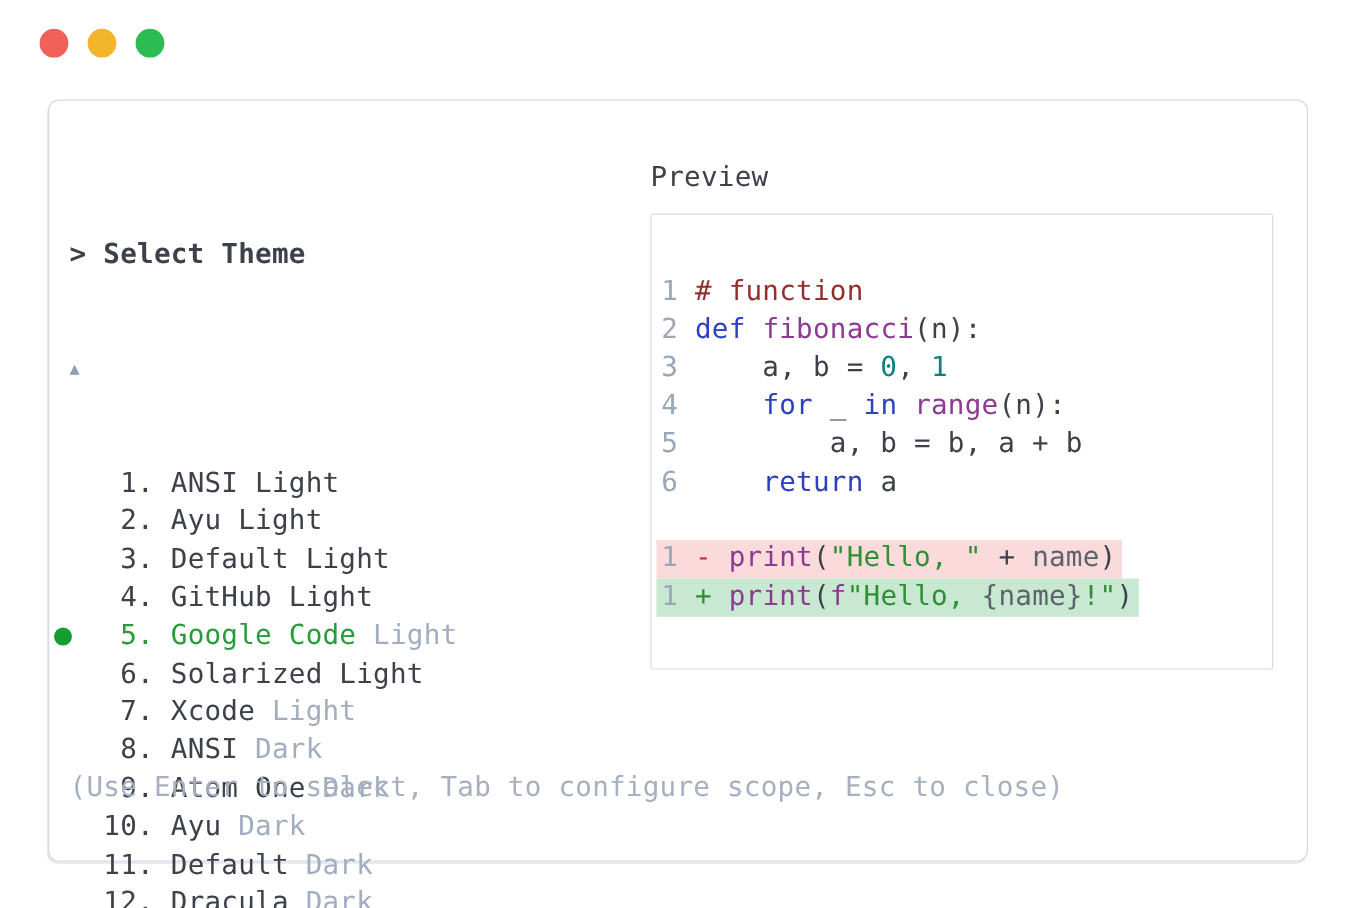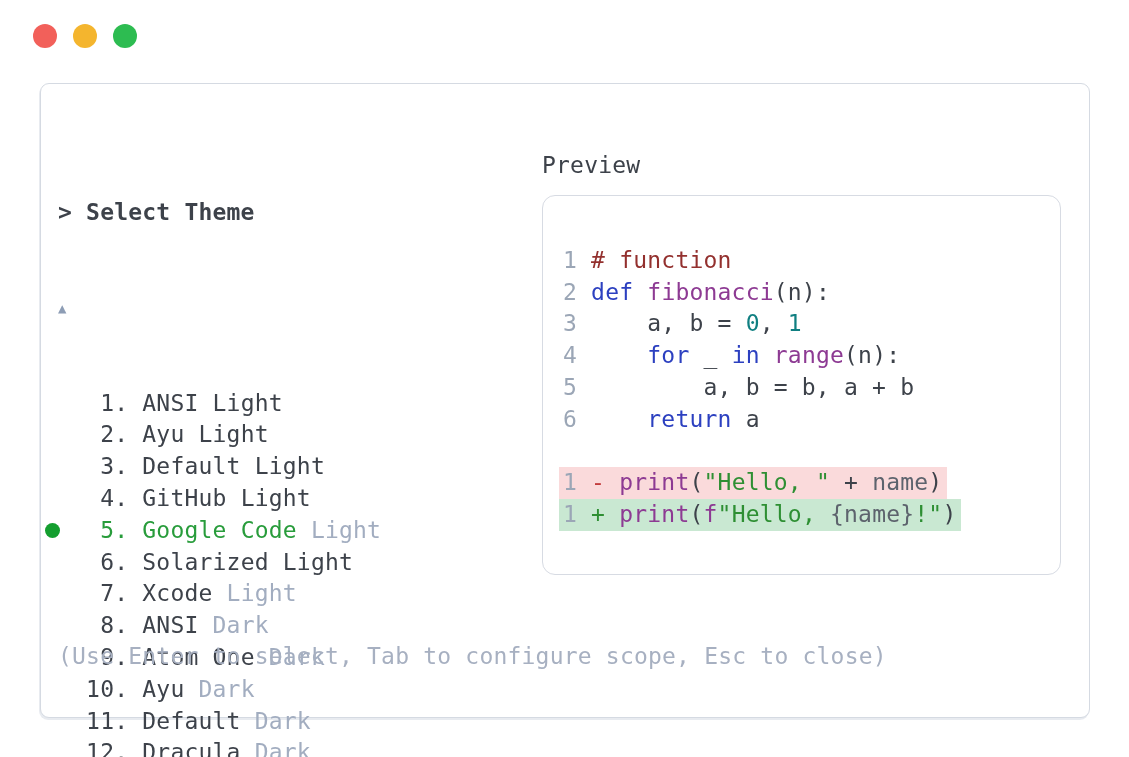--- a/index.html
+++ b/index.html
@@ -29,26 +29,26 @@
   .trow .tname   { color:var(--fg); }
   .trow .tsuffix { color:var(--muted); }
   .trow.sel .tname { color:var(--selected_text); }
   .dot {
     position:absolute; left:-13px; top:50%; margin-top:-7.5px;
     width:15px; height:15px; border-radius:50%; background:var(--selected_dot);
   }
 
   .footer { position:absolute; left:17px; top:557px; color:var(--footer);text-align:center; }
 
-  .right-block { position:absolute; left:501px; top:49px;margin-top:17px; }
+  .right-block { position:absolute; left:501px; top:49px; }
   .preview-title { color:var(--fg); }
   .preview-box {
     margin-top:13px; width:519px; height:380px;
-    border:1.5px solid #d7dbe3; border-radius:13px; background:#fff;
-    padding:49px 0 0 20px; overflow:hidden;
+    border:1.5px solid #d7dbe3; border-radius:2px; background:#fff;
+    padding:49px 0 0 8px; overflow:hidden;
   }
   .cline { min-height:31.8px; }
   .lnum { color:var(--linenum); }
   .lbg { display:inline-block; padding:0 5px 0 4px; margin-left:-4px; }
   .lbg.removed { background:var(--removed_bg); }
   .lbg.added   { background:var(--added_bg); }
 
   .tok-fg       { color:var(--fg); }
   .tok-comment  { color:var(--comment); }
   .tok-keyword  { color:var(--keyword); }

